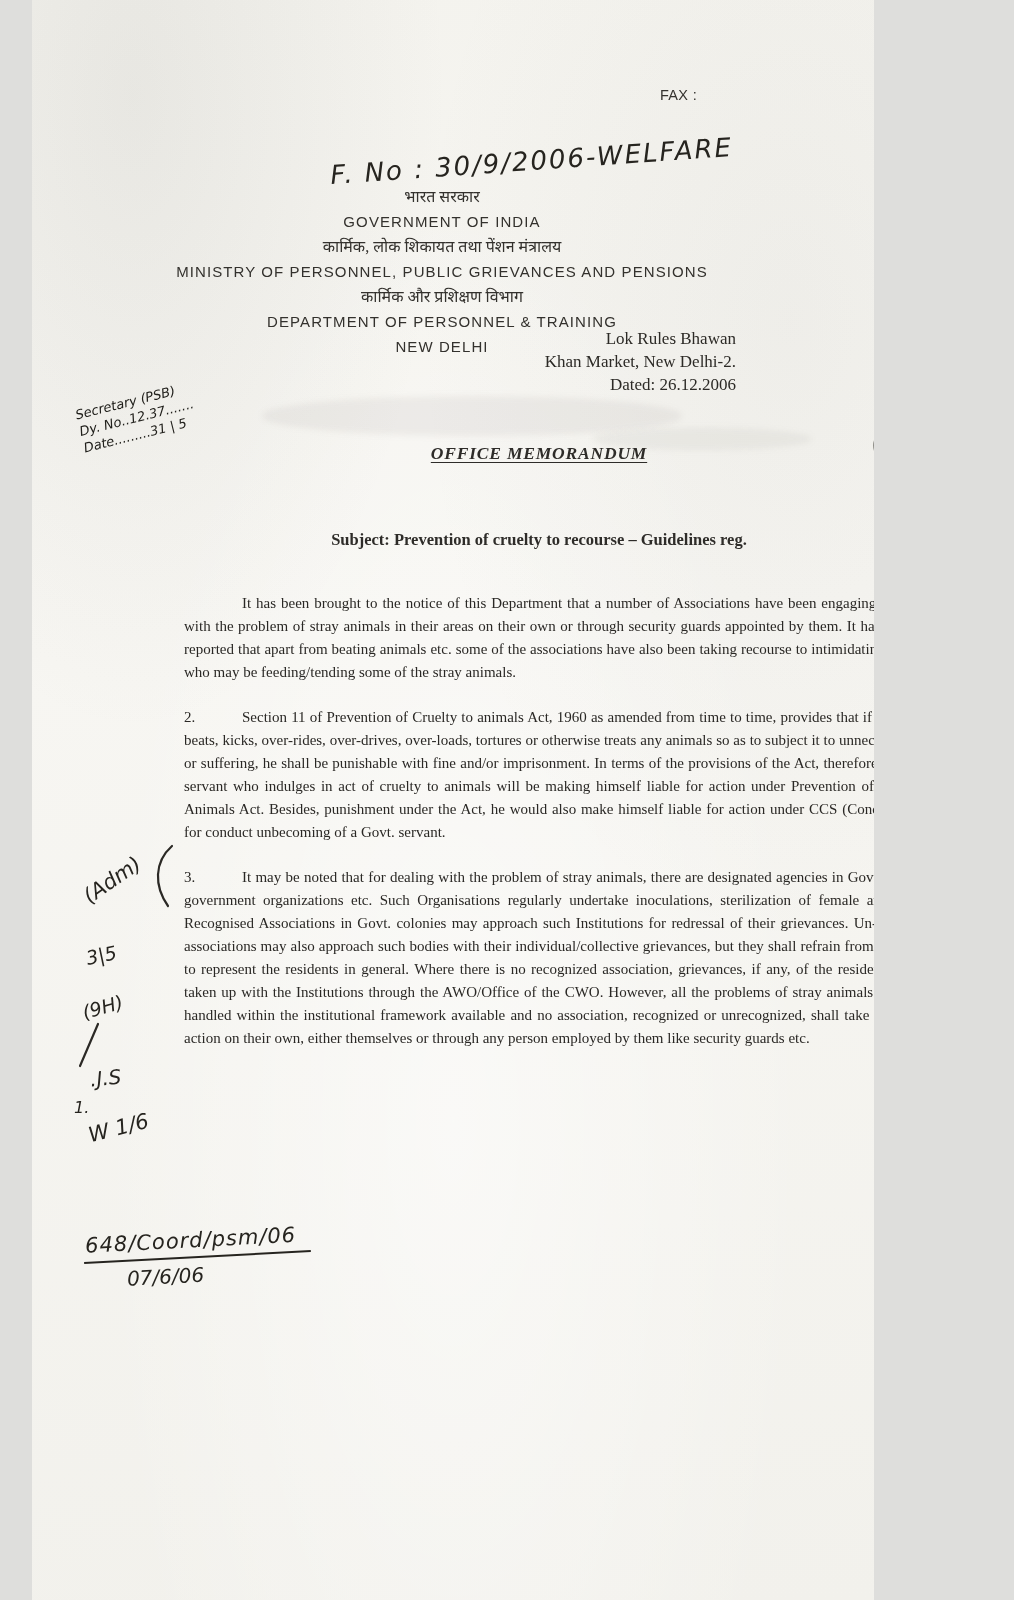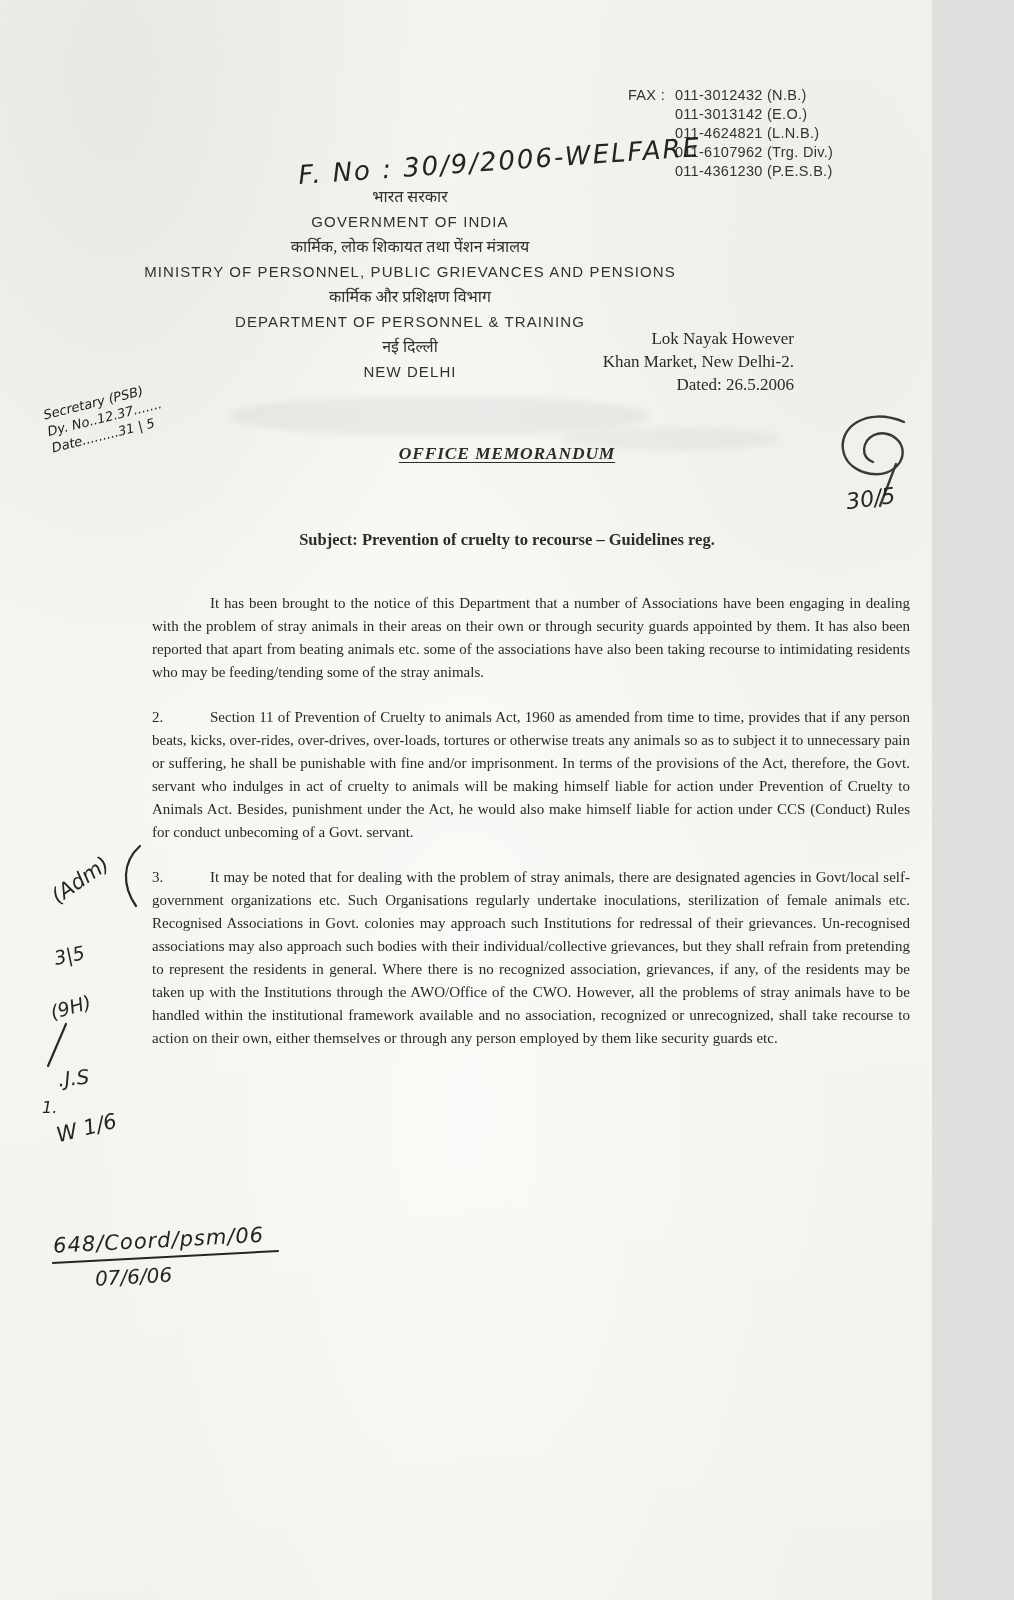--- a/index.html
+++ b/index.html
@@ -1,25 +1,26 @@
 <!DOCTYPE html>
 <html><head>
 <meta charset="utf-8">
 <style>
   * { margin:0; padding:0; box-sizing:border-box; }
   html,body { width:1014px; }
   body { background:#dededc; font-family:"Liberation Serif", serif; }
   .page {
-    position:relative; width:932px; height:1600px; overflow:hidden;
+    position:relative; width:842px; height:1600px; overflow:hidden;
     color:#2e2c29;
     background:
       radial-gradient(ellipse at 12% 6%, rgba(120,120,115,0.10), transparent 30%),
       radial-gradient(ellipse at 90% 20%, rgba(120,120,115,0.06), transparent 35%),
       radial-gradient(ellipse at 50% 70%, rgba(255,255,255,0.5), transparent 60%),
       linear-gradient(175deg, #f4f3ee 0%, #f7f6f2 40%, #f2f1ec 100%);
+    margin-left: 32px;
   }
   .abs { position:absolute; }
 
   
   .fax { top:86px; left:628px; display:flex; gap:10px; font-family:"Liberation Sans", sans-serif;
          font-size:14.5px; line-height:19px; color:#35332f; letter-spacing:0.3px; }
   .fax .nums div { white-space:nowrap; }
 
   
   .letterhead { top:184px; left:40px; width:740px; text-align:center; color:#33312d; }
@@ -60,46 +61,38 @@
 </head>
 <body>
 
 <div class="page">
 
   <div class="smudge" style="top:396px; left:230px; width:420px; height:40px; background:rgba(110,108,100,0.08);"></div>
   <div class="smudge" style="top:428px; left:560px; width:220px; height:22px; background:rgba(110,108,100,0.07);"></div>
 
   <div class="abs fax">
     <div>FAX :</div>
-    <div class="nums">
-      <div>011-3012432 (N.B.)</div>
-      <div>011-3013142 (E.O.)</div>
-      <div>011-4624821 (L.N.B.)</div>
-      <div>011-6107962 (Trg. Div.)</div>
-      <div>011-4361230 (P.E.S.B.)</div>
-    </div>
   </div>
 
   <div class="abs hand file-no">F. No : 30/9/2006-WELFARE</div>
 
   <div class="abs letterhead">
     <div class="lh-hindi">भारत सरकार</div>
     <div class="lh-en">GOVERNMENT OF INDIA</div>
     <div class="lh-hindi">कार्मिक, लोक शिकायत तथा पेंशन मंत्रालय</div>
     <div class="lh-en">MINISTRY OF PERSONNEL, PUBLIC GRIEVANCES AND PENSIONS</div>
     <div class="lh-hindi">कार्मिक और प्रशिक्षण विभाग</div>
     <div class="lh-en">DEPARTMENT OF PERSONNEL &amp; TRAINING</div>
-    <div class="lh-hindi">नई दिल्ली</div>
     <div class="lh-en">NEW DELHI</div>
   </div>
 
   <div class="abs address">
-    <div>Lok Nayak However</div>
+    <div>Lok Rules Bhawan</div>
     <div>Khan Market, New Delhi-2.</div>
-    <div>Dated: 26.5.2006</div>
+    <div>Dated: 26.12.2006</div>
   </div>
 
   <div class="abs hand stamp">
     <div>Secretary (PSB)</div>
     <div>Dy. No..12.37.......</div>
     <div>Date.........31 | 5</div>
   </div>
 
   <div class="abs memo-title">
     <span>OFFICE MEMORANDUM</span>

